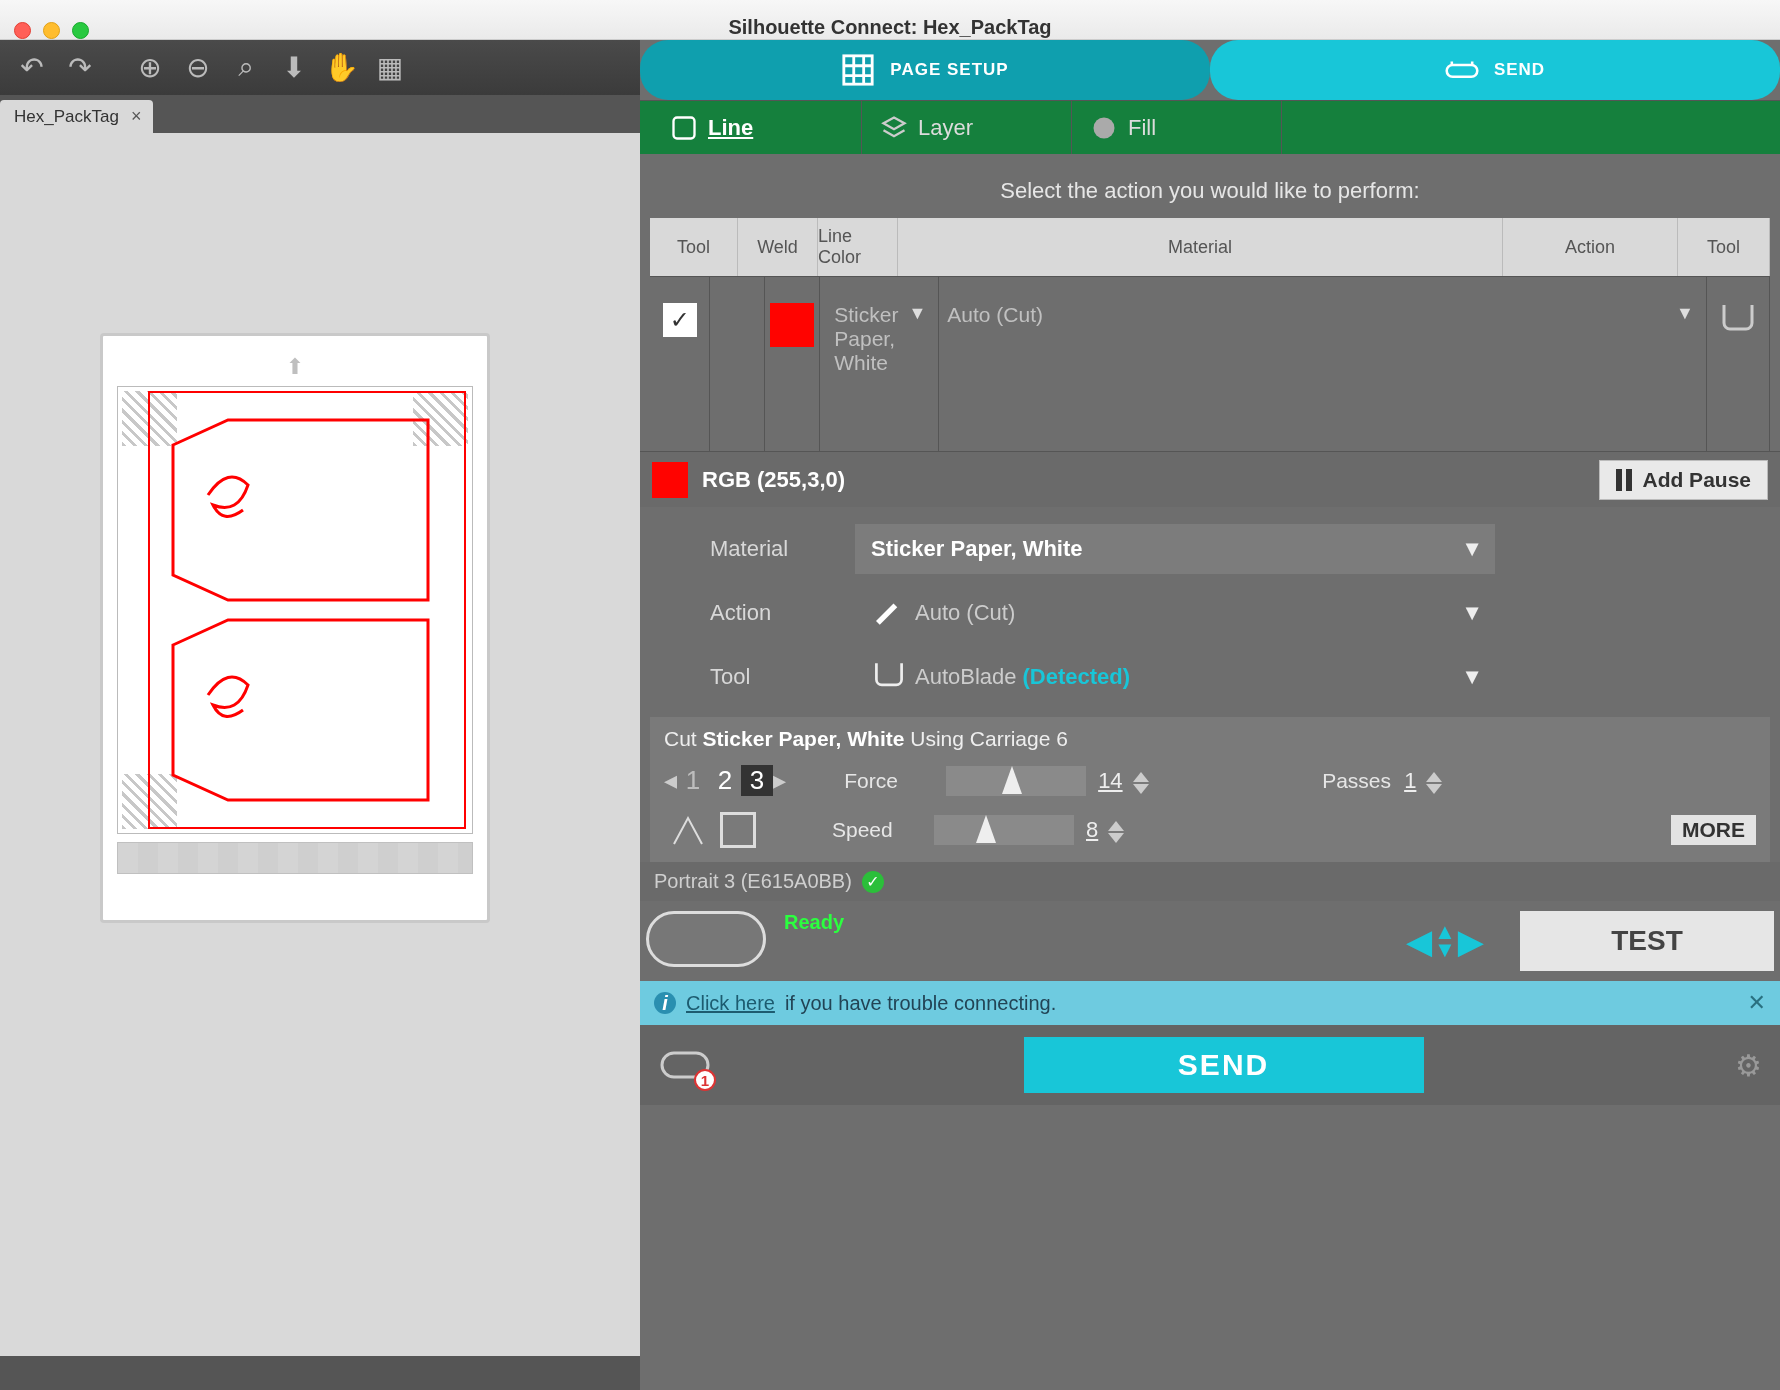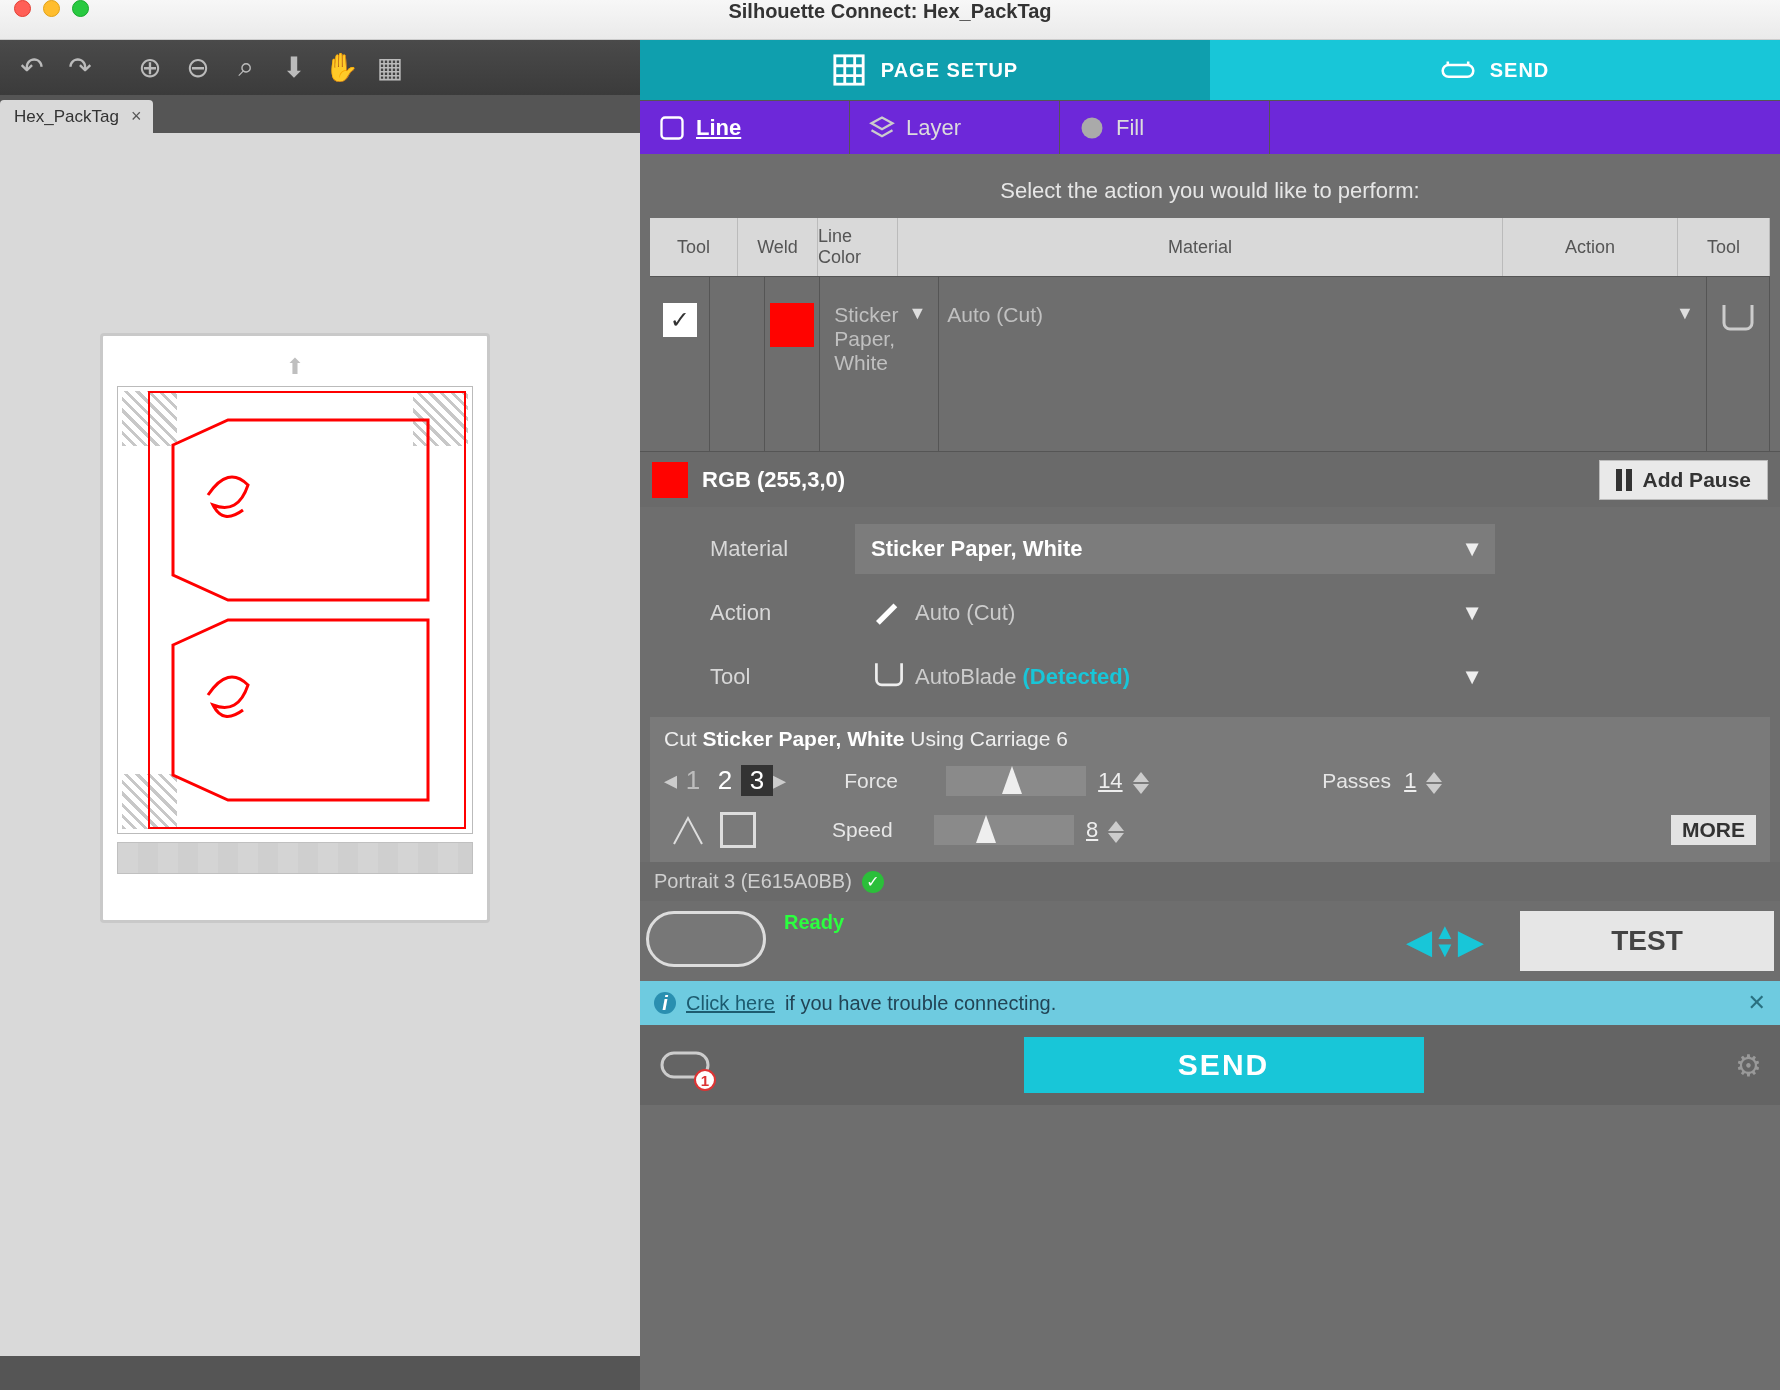--- a/index.html
+++ b/index.html
@@ -1,19 +1,19 @@
 <!DOCTYPE html>
 <html><head>
 <meta charset="utf-8">
 <style>
   * { box-sizing: border-box; margin: 0; padding: 0; font-family: -apple-system, "Helvetica Neue", Arial, sans-serif; }
   html, body { width: 1780px; height: 1390px; background: #fff; overflow: hidden; }
 
   
-  .titlebar { height: 40px; background: linear-gradient(#f7f7f7,#eaeaea); display: flex; align-items: flex-start; padding: 0 14px; position: relative; border-bottom: 1px solid #ccc; }
+  .titlebar { height: 40px; background: linear-gradient(#f7f7f7,#eaeaea); display: flex; align-items: flex-end; padding: 0 14px; position: relative; border-bottom: 1px solid #ccc; }
   .traffic { display: flex; gap: 12px; }
   .dot { width: 17px; height: 17px; border-radius: 50%; }
   .dot.red { background: #ff5f57; border:1px solid #e33e32; }
   .dot.yellow { background: #ffbd2e; border:1px solid #e1a116; }
   .dot.green { background: #28c940; border:1px solid #17a92c; }
   .titlebar .title { position:absolute; left:0; right:0; text-align:center; font-size:20px; font-weight:600; color:#333; }
 
   
   .chrome { display:flex; height: calc(100% - 40px); }
   .left { width: 640px; background:#3d3d3d; display:flex; flex-direction:column; }
@@ -39,27 +39,27 @@
   .h-tr { right:4px; top:4px; width:55px; height:55px; }
   .h-bl { left:4px; bottom:4px; width:55px; height:55px; }
   .bound { position:absolute; border:2px solid red; left:30px; top:4px; right:6px; bottom:4px; }
   .shape { position:absolute; width:270px; height:190px; }
   svg.tag-shape { width:100%; height:100%; }
   .botruler { height:32px; margin-top:8px; background: repeating-linear-gradient(90deg,#d4d4d4 0 20px,#cfcfcf 20px 40px); border:1px solid #c0c0c0;}
   .canvas-bottom-bar { position:absolute; left:0; right:0; bottom:0; height:34px; background:#555; }
 
   
   .big-tabs { display:flex; height:60px; }
-  .big-tab { flex:1; display:flex; align-items:center; justify-content:center; gap:15px; font-size:20px; font-weight:700; letter-spacing:1px; }
+  .big-tab { flex:1; display:flex; align-items:center; justify-content:center; gap:15px; font-size:17px; font-weight:700; letter-spacing:1px;border-radius:28px; }
   .big-tab.page { background:#0f9fae; color:#fff; }
   .big-tab.send { background:#18c6d8; color:#fff; }
   .bt-icon { width:34px; height:34px; display:inline-flex; align-items:center; justify-content:center; }
 
   
-  .sub-tabs { display:flex; height:54px; background:#6d28d9; border-top:1px solid #555; }
+  .sub-tabs { display:flex; height:54px; background:#15803d; border-top:1px solid #555;padding-left:12px; }
   .sub-tab { flex:0 0 210px; display:flex; align-items:center; gap:10px; padding:0 18px; color:#dcdcdc; font-size:22px; border-right:1px solid #555; }
   .sub-tab.active { color:#fff; }
   .sub-tab.active .lbl { text-decoration:underline; font-weight:600; }
   .sub-ico { width:28px; height:28px; }
 
   .prompt { text-align:center; color:#e6e6e6; font-size:22px; padding:24px 0 14px; }
 
   
   .action-table { margin:0 10px; }
   .th-row { display:flex; background:#d9d9d9; color:#555; font-size:18px; height:58px; }

